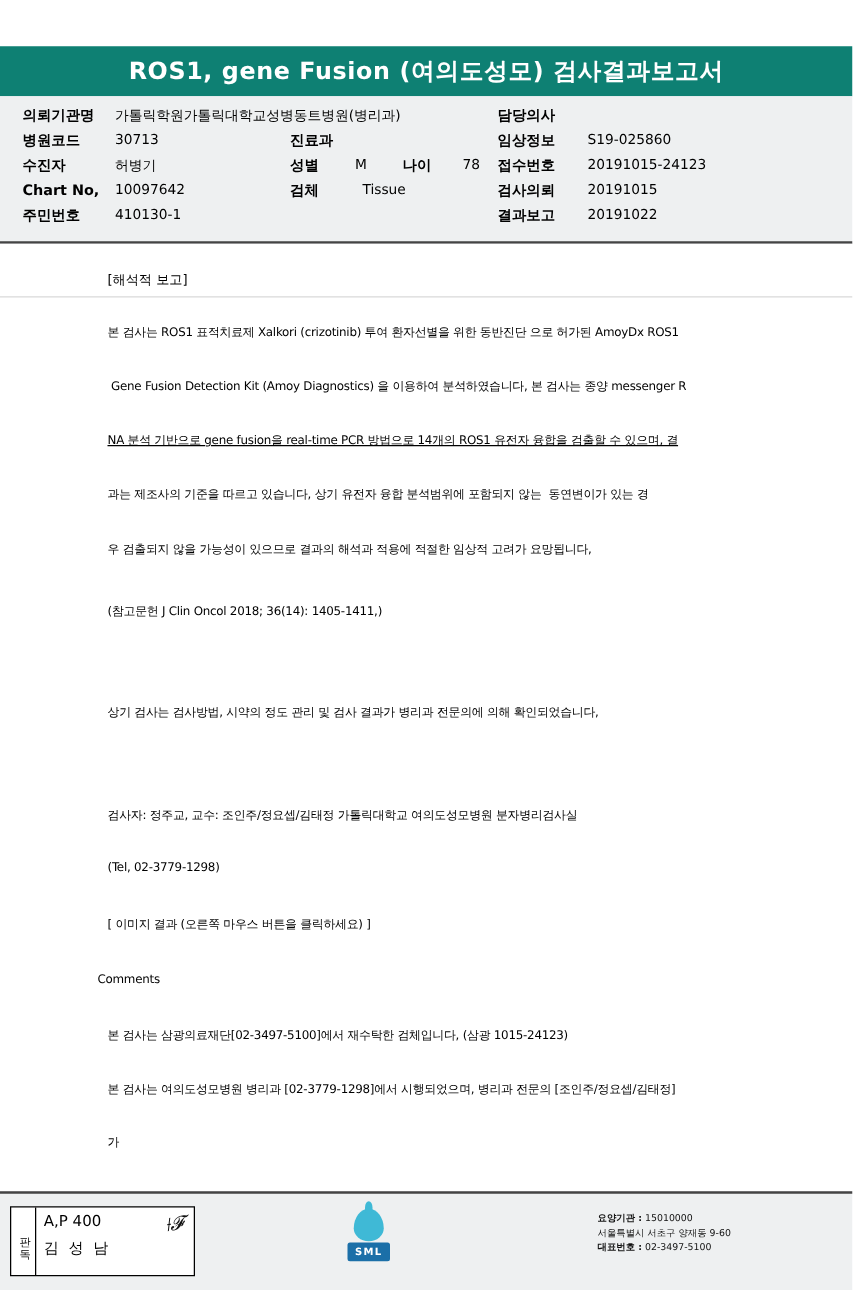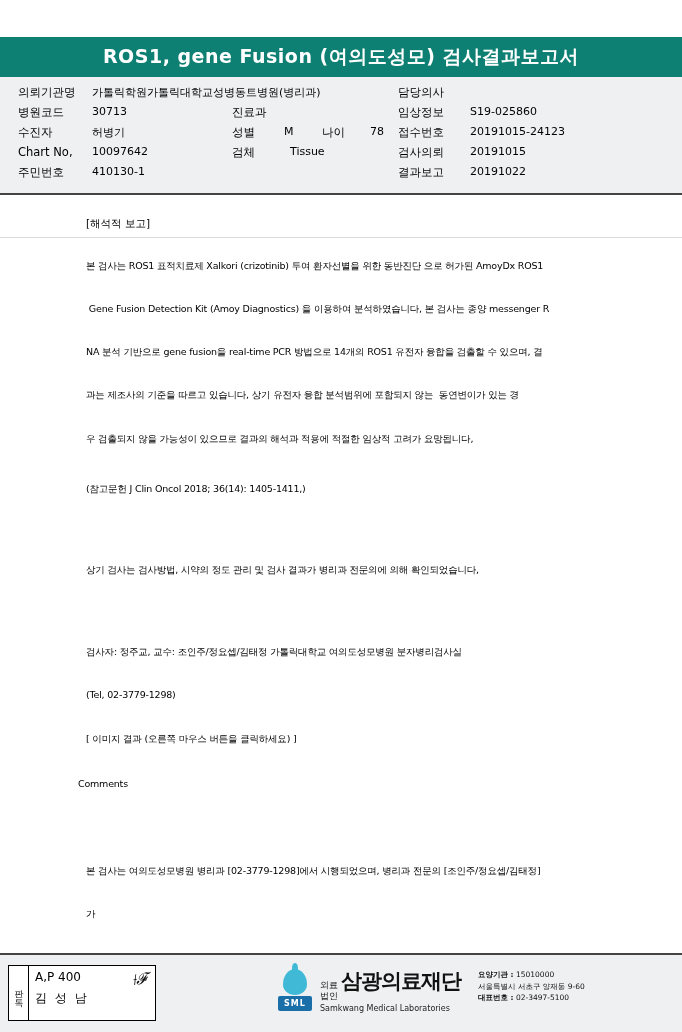--- a/index.html
+++ b/index.html
@@ -38,21 +38,21 @@
     height: 118px;
     background: #eef0f1;
     border-bottom: 2px solid #444;
     padding: 6px 12px 0 12px;
   }
   .hdr-row {
     position: absolute;
     white-space: nowrap;
   }
   .lbl {
-    font-weight: normal;
+    font-weight: bold;
     font-size: 11.5px;
   }
   .val {
     font-weight: normal;
     font-size: 11px;
   }
 
   
   .col1 { left: 18px; }
   .col1v { left: 92px; }
@@ -274,65 +274,56 @@
 </div>
 
 <div class="report-body">
 
   <div class="hr-light" style="top:42px;"></div>
 
   <div class="line ln-md" style="top:22px;">[해석적 보고]</div>
 
   <div class="line ln-sm" style="top:65px;">본 검사는 ROS1 표적치료제 Xalkori (crizotinib) 투여 환자선별을 위한 동반진단 으로 허가된 AmoyDx ROS1</div>
   <div class="line ln-sm" style="top:108px;"> Gene Fusion Detection Kit (Amoy Diagnostics) 을 이용하여 분석하였습니다, 본 검사는 종양 messenger R</div>
-  <div class="line ln-sm" style="top:151px;">NA 분석 기반으로 gene fusion을 real-time PCR 방법으로 14개의 ROS1 유전자 융합을 검출할 수 있으며, 결</div>
+  <div class="line ln-sm" style="top:151px;text-decoration:underline;">NA 분석 기반으로 gene fusion을 real-time PCR 방법으로 14개의 ROS1 유전자 융합을 검출할 수 있으며, 결</div>
   <div class="line ln-sm" style="top:194px;">과는 제조사의 기준을 따르고 있습니다, 상기 유전자 융합 분석범위에 포함되지 않는  동연변이가 있는 경</div>
   <div class="line ln-sm" style="top:238px;">우 검출되지 않을 가능성이 있으므로 결과의 해석과 적용에 적절한 임상적 고려가 요망됩니다,</div>
 
   <div class="line ln-sm" style="top:288px;">(참고문헌 J Clin Oncol 2018; 36(14): 1405-1411,)</div>
 
   <div class="line ln-sm" style="top:369px;">상기 검사는 검사방법, 시약의 정도 관리 및 검사 결과가 병리과 전문의에 의해 확인되었습니다,</div>
 
   <div class="line ln-sm" style="top:451px;">검사자: 정주교, 교수: 조인주/정요셉/김태정 가톨릭대학교 여의도성모병원 분자병리검사실</div>
 
   <div class="line ln-sm" style="top:494px;">(Tel, 02-3779-1298)</div>
 
   <div class="line ln-sm" style="top:538px;">[ 이미지 결과 (오른쪽 마우스 버튼을 클릭하세요) ]</div>
 
   <div class="line ln-sm" style="top:583px; left:78px;">Comments</div>
 
+  <div class="line ln-sm" style="top:627px;">본 검사는 삼광의료재단[02-3497-5100]에서 재수탁한 검체입니다, (삼광 1015-24123)</div>
   <div class="line ln-sm" style="top:670px;">본 검사는 여의도성모병원 병리과 [02-3779-1298]에서 시행되었으며, 병리과 전문의 [조인주/정요셉/김태정]</div>
   <div class="line ln-sm" style="top:713px;">가</div>
 </div>
 
 <div class="footer">
 
   <div class="stamp-box">
     <div class="stamp-side">판독</div>
     <div class="stamp-main">
       <div class="stamp-line1">A,P 400</div>
       <div class="stamp-line2">김 성 남</div>
       <div class="sign-mark">⟊𝓕</div>
     </div>
   </div>
 
   <div class="logo-wrap">
     <div class="logo-badge">
       <div class="logo-drop"></div>
       <div class="logo-sml">SML</div>
-    </div>
-    <div class="logo-col">
-      <div class="logo-txt-kr">
-        <div>
-          <div class="logo-pre">외료</div>
-          <div class="logo-pre">법인</div>
-        </div>
-        <div class="logo-name">삼광의료재단</div>
-      </div>
-      <div class="logo-en">Samkwang Medical Laboratories</div>
     </div>
   </div>
 
   <div class="addr">
     <div>
       <b>요양기관 :</b>
       <span>15010000</span>
     </div>
     <div>서울특별시 서초구 양재동 9-60</div>
     <div>

